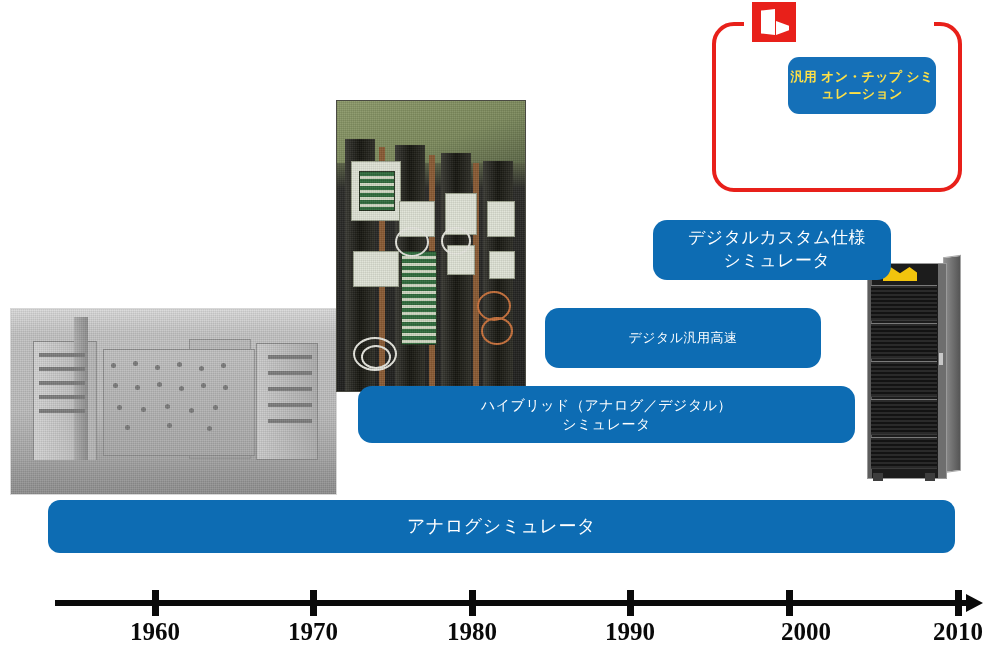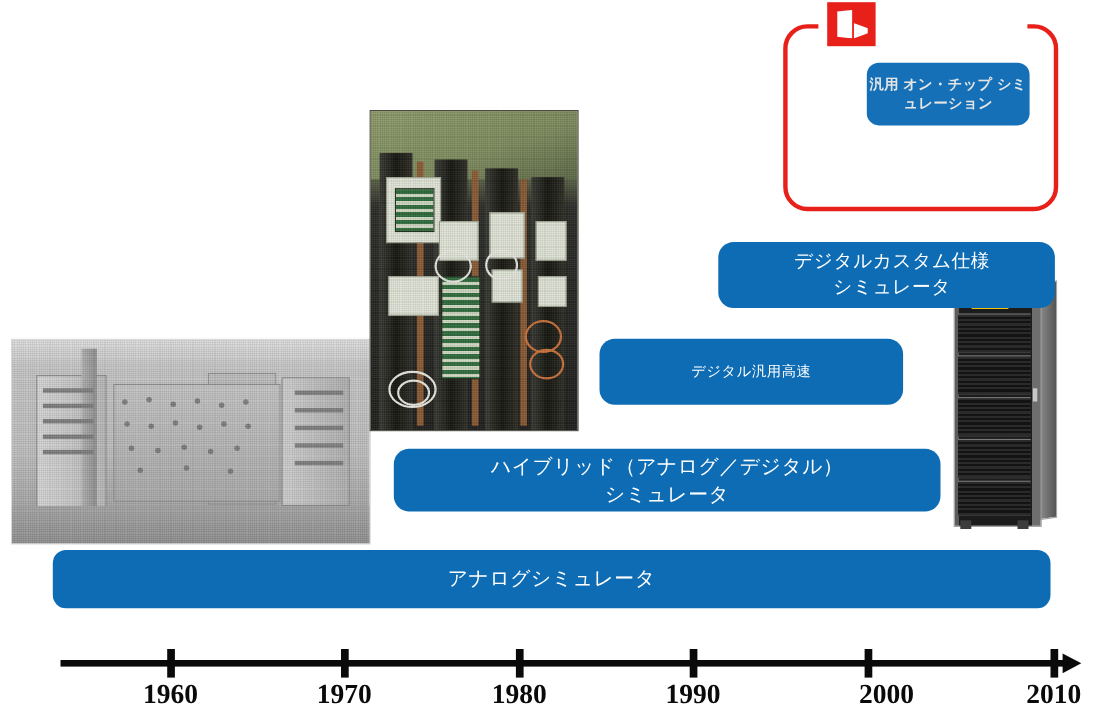--- a/index.html
+++ b/index.html
@@ -197,39 +197,39 @@
     width: 13px; height: 14px; background: #ffffff;
     clip-path: polygon(0 0, 100% 34%, 100% 66%, 0 100%);
   }
   #rtlab-word {
     font-size: 27px; font-weight: bold; color: #5a6b73; letter-spacing: -.5px;
   }
 
   .inner-bar {
     position: absolute;
     background: #1570b8;
-    color: #e5e5e5;
+    color: #fde047;
     border-radius: 11px;
     display: flex; align-items: center; justify-content: center;
     text-align: center; line-height: 1.3;
     box-sizing: border-box;
   }
   #bar-onchip {
     left: 788px; top: 57px; width: 148px; height: 57px;
     font-size: 13px; font-weight: bold; letter-spacing: .3px;
   }
   #bar-pcsim {
     left: 738px; top: 116px; width: 199px; height: 59px;
     font-size: 17px; letter-spacing: .4px;
   }
 
   
-  #bar-custom  { left: 653px; top: 220px; width: 306px; height: 60px; font-size: 17px; padding-left: 20px; }
+  #bar-custom  { left: 653px; top: 220px; width: 238px; height: 60px; font-size: 17px; padding-left: 20px; }
   #bar-highspd { left: 545px; top: 308px; width: 276px; height: 60px; font-size: 13px; }
-  #bar-hybrid  { left: 358px; top: 408px; width: 497px; height: 57px; font-size: 18px; text-align: center; }
+  #bar-hybrid  { left: 358px; top: 386px; width: 497px; height: 57px; font-size: 14px; text-align: center; }
   #bar-analog  { left: 48px;  top: 500px; width: 907px; height: 53px; font-size: 18px; border-radius: 12px; }
 
   
   #axis {
     position: absolute; left: 55px; top: 600px; width: 915px; height: 6px;
     background: #0a0a0a;
   }
   #axis-arrow {
     position: absolute; left: 966px; top: 594px;
     width: 0; height: 0;

